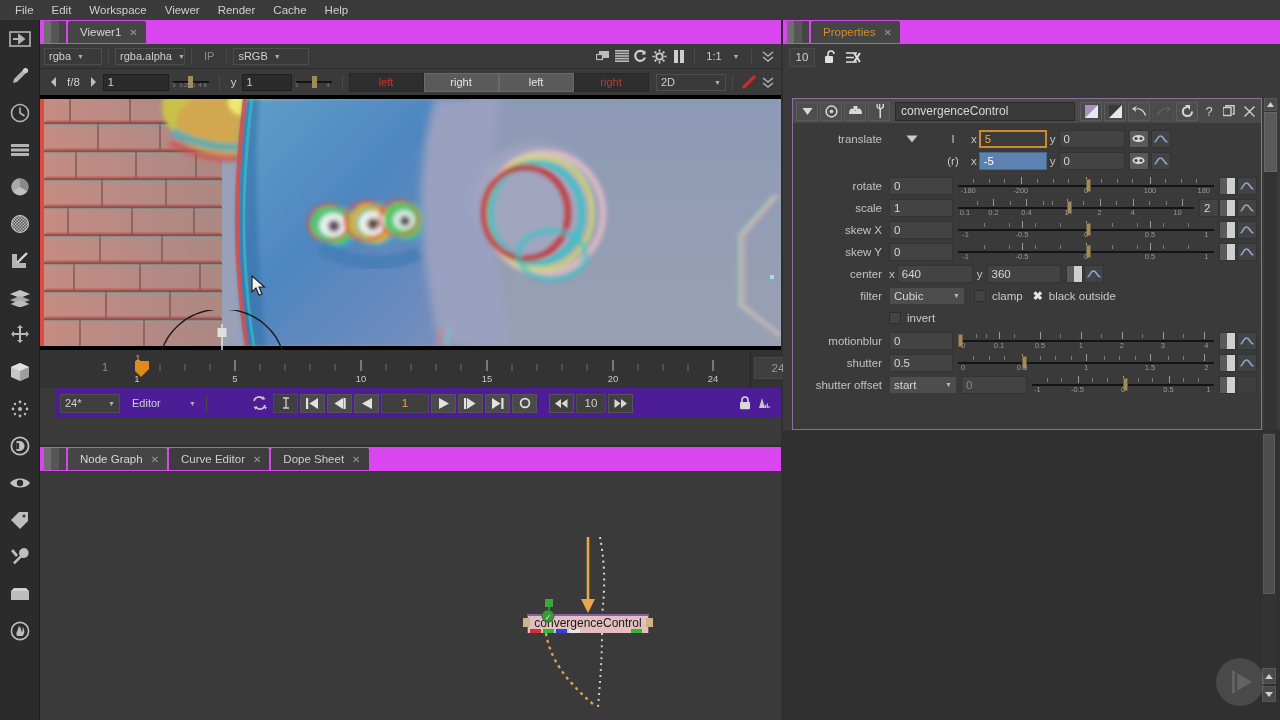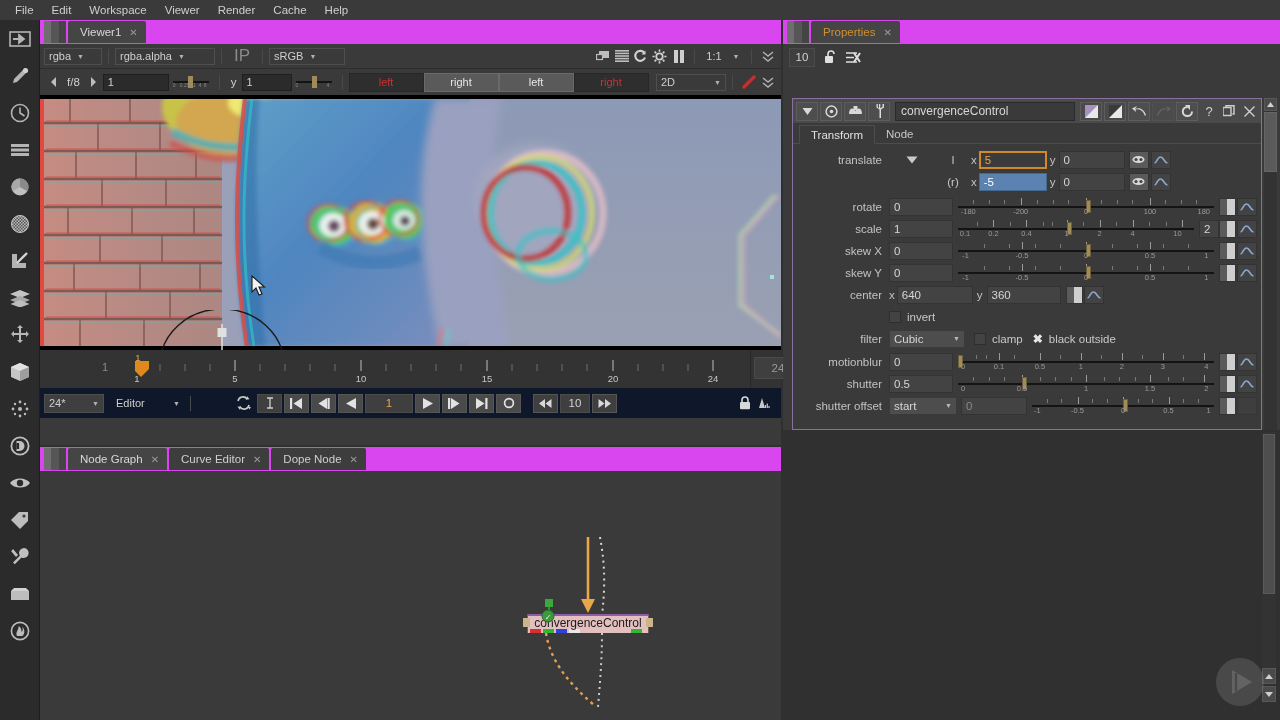--- a/index.html
+++ b/index.html
@@ -57,21 +57,21 @@
   .lrbtn.off { background:#2e2e2e; color:#d03030; border:1px solid #272727; }
   .lrbtn.on  { background:#5a5a5a; color:#e6e6e6; border:1px solid #6a6a6a; }
 
   .icobtn { width:19px; height:19px; display:flex; align-items:center; justify-content:center; cursor:default;}
 
   .imgarea { position:relative; width:741px; height:255px; background:#000; overflow:hidden; }
   .infobar { height:19px; background:#000; color:#d8d8d8; font-size:11.5px;
      display:flex; align-items:center; padding-left:22px; position:relative;}
 
   .tlwrap { height:38px; background:#333; position:relative; }
-  .transport { height:30px; background:#0f172a; display:flex; align-items:center; padding:0 4px; }
+  .transport { height:30px; background:#4c1d95; display:flex; align-items:center; padding:0 4px;margin-left:16px; }
   .tbtn { height:19px; min-width:25px; background:#4a4a4a; border:1px solid #555;
      display:flex; align-items:center; justify-content:center; margin-right:2px; cursor:default; }
 
   
   .nodepane { position:absolute; left:40px; top:447px; width:741px; height:273px; background:#3a3a3a; }
   .graph { position:relative; width:741px; height:247px; background:#3a3a3a; overflow:hidden; }
 
   
   .proppane { position:absolute; left:783px; top:20px; width:497px; height:410px; background:#3a3a3a; }
   .propctl { height:26px; background:#3a3a3a; display:flex; align-items:center; padding:0 6px; }
@@ -268,26 +268,26 @@
         <span class="x">✕</span>
       </div>
     </div>
 
     <div class="vtoolrow">
       <div class="combo" style="width:58px">
         <span>rgba</span>
           <span class="arw">▼</span>
       </div>
       <div class="sep"></div>
-      <div class="combo" style="width:100px">
+      <div class="combo" style="width:70px">
         <span>rgba.alpha</span>
           <span class="arw">▼</span>
       </div>
       <div class="sep"></div>
-      <div style="color:#8a8a8a;font-size:17px;padding:0 6px">IP</div>
+      <div style="color:#8a8a8a;font-size:11px;padding:0 6px">IP</div>
       <div class="sep"></div>
       <div class="combo" style="width:76px">
         <span>sRGB</span>
           <span class="arw">▼</span>
       </div>
 
       <div style="flex:1"></div>
 
       <div class="icobtn">
         <svg width="14" height="13" viewBox="0 0 14 13">
@@ -664,21 +664,21 @@
       <div class="tabgrip"></div>
       <div class="tab active">
         <span>Node Graph</span>
         <span class="x">✕</span>
       </div>
       <div class="tab">
         <span>Curve Editor</span>
         <span class="x">✕</span>
       </div>
       <div class="tab">
-        <span>Dope Node</span>
+        <span>Dope Sheet</span>
         <span class="x">✕</span>
       </div>
     </div>
 
     <div class="graph">
 
 
       <svg width="180" height="110" viewBox="0 0 180 110" style="position:absolute;left:460px;top:66px">
         <path d="M88 0 V 62" stroke="#e8a84a" stroke-width="2.6" fill="none"></path>
         <path d="M81 62 L95 62 L88 76 Z" fill="#e8a84a"></path>
@@ -803,24 +803,20 @@
               <path d="M3 2.5 V0.8 h8 V9 h-1.6" fill="none" stroke="#d0d0d0" stroke-width="1.4"></path>
             </svg>
         </div>
         <div class="nh-btn" style="background:transparent;border:none;width:18px">
           <svg width="11" height="11" viewBox="0 0 11 11">
               <path d="M0.5 0.5 L10.5 10.5 M10.5 0.5 L0.5 10.5" stroke="#d0d0d0" stroke-width="1.4"></path>
             </svg>
         </div>
       </div>
 
-      <div class="ptabs">
-        <div class="ptab active">Transform</div>
-        <div class="ptab">Node</div>
-      </div>
 
       <div style="padding:4px 0 0 0">
 
         <div class="prow">
           <div class="plabel">translate</div>
           <div style="width:46px;display:flex;justify-content:center">
             <svg width="12" height="8" viewBox="0 0 12 8">
                 <path d="M0.5 0.5 L11.5 0.5 L6 7.5 Z" fill="#cacaca"></path>
               </svg>
           </div>
@@ -1008,35 +1004,35 @@
           <div class="pinput" style="width:74px">360</div>
           <div class="animbtn" style="margin-left:5px"></div>
           <div class="curvebtn" style="margin-left:1px">
             <svg width="14" height="10" viewBox="0 0 14 10">
                 <path d="M0.5 8 C3 8 3 2 6.5 2 C10 2 10 8 13.5 8" stroke="#8aa8d0" stroke-width="1.6" fill="none"></path>
               </svg>
           </div>
         </div>
 
         <div class="prow">
-          <div class="plabel"></div>
-          <div class="chk"></div>
-          <div class="chklabel">invert</div>
-        </div>
-
-        <div class="prow">
           <div class="plabel">filter</div>
           <div class="pcombo" style="width:76px">
             <span>Cubic</span>
             <span class="arw">▼</span>
           </div>
           <div class="chk" style="margin-left:9px"></div>
           <div class="chklabel">clamp</div>
           <div style="margin-left:10px;color:#e6e6e6;font-size:12px;font-weight:bold">✖</div>
           <div class="chklabel">black outside</div>
+        </div>
+
+        <div class="prow">
+          <div class="plabel"></div>
+          <div class="chk"></div>
+          <div class="chklabel">invert</div>
         </div>
 
         <div class="prow" style="margin-top:2px">
           <div class="plabel">motionblur</div>
           <div class="pinput" style="width:64px">0</div>
           <div class="slider" style="margin:0 5px">
             <div class="line"></div>
             <div class="tick" style="left:7%"></div>
               <div class="tick" style="left:11%"></div>
               <div class="tickbig" style="left:16%"></div>

